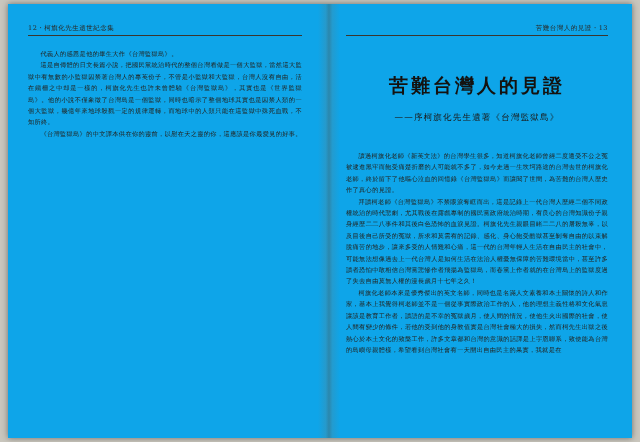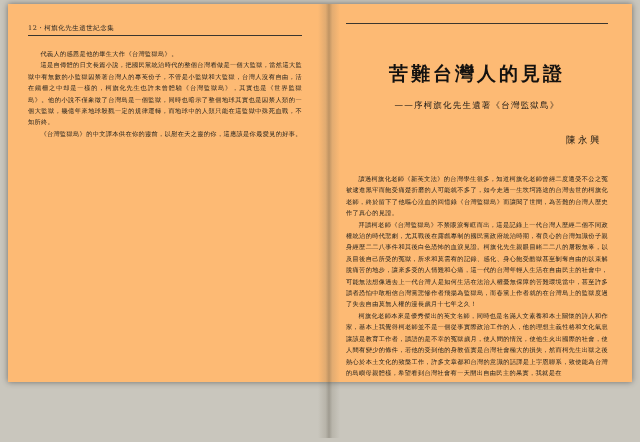--- a/index.html
+++ b/index.html
@@ -18,22 +18,22 @@
     position: absolute;
     left: 0; top: 0;
     width: 640px; height: 442px;
     background: #c9c6bd;
   }
 
   
   .spread {
     position: absolute;
     left: 8px; top: 4px;
-    width: 624px; height: 378px;
-    background: #fdba74;
+    width: 624px; height: 434px;
+    background: #0ea5e9;
     box-shadow: 0 0 6px rgba(0,0,0,0.45);
   }
 
   
   .gutter {
     position: absolute;
     left: 310px; top: 0;
     width: 22px; height: 434px;
     background: linear-gradient(to right,
        rgba(120,115,100,0.00) 0%,
@@ -126,27 +126,27 @@
       <div class="runhead runhead-left">12・柯旗化先生逝世紀念集</div>
       <div class="rule"></div>
       <div class="body-col">
         <p>代義人的感恩是他的畢生大作《台灣監獄島》。</p>
         <p>這是自傳體的日文長篇小說，把國民黨統治時代的整個台灣看做是一個大監獄，當然這大監獄中有無數的小監獄囚禁著台灣人的專英份子，不管是小監獄和大監獄，台灣人沒有自由，活在鐵柵之中却是一樣的，柯旗化先生也許未曾體驗《台灣監獄島》，其實也是《世界監獄島》。他的小說不僅象徵了台灣島是一個監獄，同時也暗示了整個地球其實也是囚禁人類的一個大監獄，幾億年來地球殺戮一定的規律運轉，而地球中的人類只能在這監獄中殊死血戰，不知所終。</p>
         <p>《台灣監獄島》的中文譯本供在你的靈前，以慰在天之靈的你，這應該是你最愛見的好事。</p>
       </div>
     </div>
 
     <div class="page page-right">
+      <div class="runhead runhead-right">苦難台灣人的見證・13</div>
       <div class="rule"></div>
 
       <div class="title-block">
         <div class="doc-title">苦難台灣人的見證</div>
         <div class="subtitle">——序柯旗化先生遺著《台灣監獄島》</div>
       </div>
-      <div class="byline">陳永興</div>
 
       <div class="body-col right-body">
         <p>讀過柯旗化老師《新英文法》的台灣學生很多，知道柯旗化老師曾經二度遭受不公之冤被逮進黑牢而飽受痛楚折磨的人可能就不多了，如今走過一生坎坷路途的台灣去世的柯旗化老師，終於留下了他嘔心泣血的回憶錄《台灣監獄島》而讓閱了世間，為苦難的台灣人歷史作了真心的見證。</p>
         <p>拜讀柯老師《台灣監獄島》不禁眼淚奪眶而出，這是記錄上一代台灣人歷經二個不同政權統治的時代悲劇，尤其戰後在露戲專制的國民黨政府統治時期，有良心的台灣知識份子親身經歷二二八事件和其後白色恐怖的血淚見證。柯旗化先生親眼目睹二二八的屠殺無辜，以及目後自己所受的冤獄，所求和莫需有的記錄、感化、身心飽受酷獄甚至剝奪自由的以束解脫痛苦的地步，讓來多受的人情難和心痛，這一代的台灣年輕人生活在自由民主的社會中，可能無法想像過去上一代台灣人是如何生活在法治人權憂無保障的苦難環境當中，甚至許多讀者恐怕中敢相信台灣黨悲慘作者飛揚為監獄島，而春黨上作者就的在台灣島上的監獄度過了失去自由莫無人權的漫長歲月十七年之久！</p>
         <p>柯旗化老師本來是優秀傑出的英文名師，同時也是名滿人文素養和本土關懷的詩人和作家，基本上我覺得柯老師並不是一個從事實際政治工作的人，他的理想主義性格和文化氣息讓該是教育工作者，讀語的是不幸的冤獄歲月，使人間的情況，使他生火出國際的社會，使人間有變少的條件，若他的受到他的身教值實是台灣社會極大的損失，然而柯先生出獄之後熱心於本土文化的致槃工作，許多文章都和台灣的意識的話譯是上宇恩聯系，致使能為台灣的島嶼母親體樣，希望看到台灣社會有一天開出自由民主的果實，我就是在</p>
       </div>
     </div>
 
     <div class="gutter"></div>
   </div>

